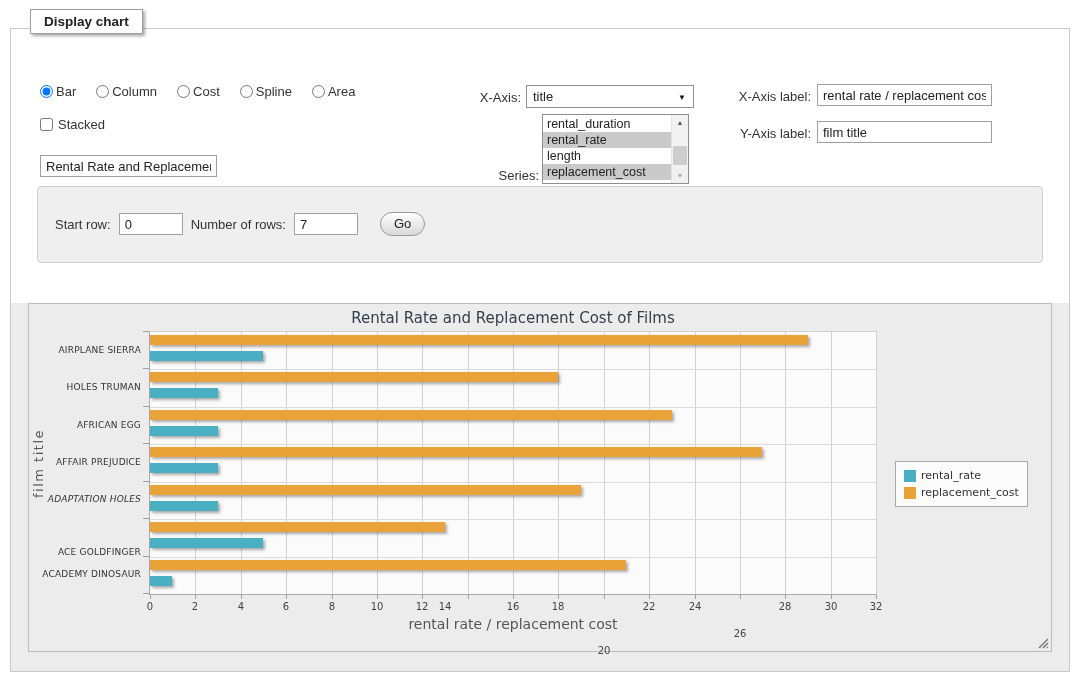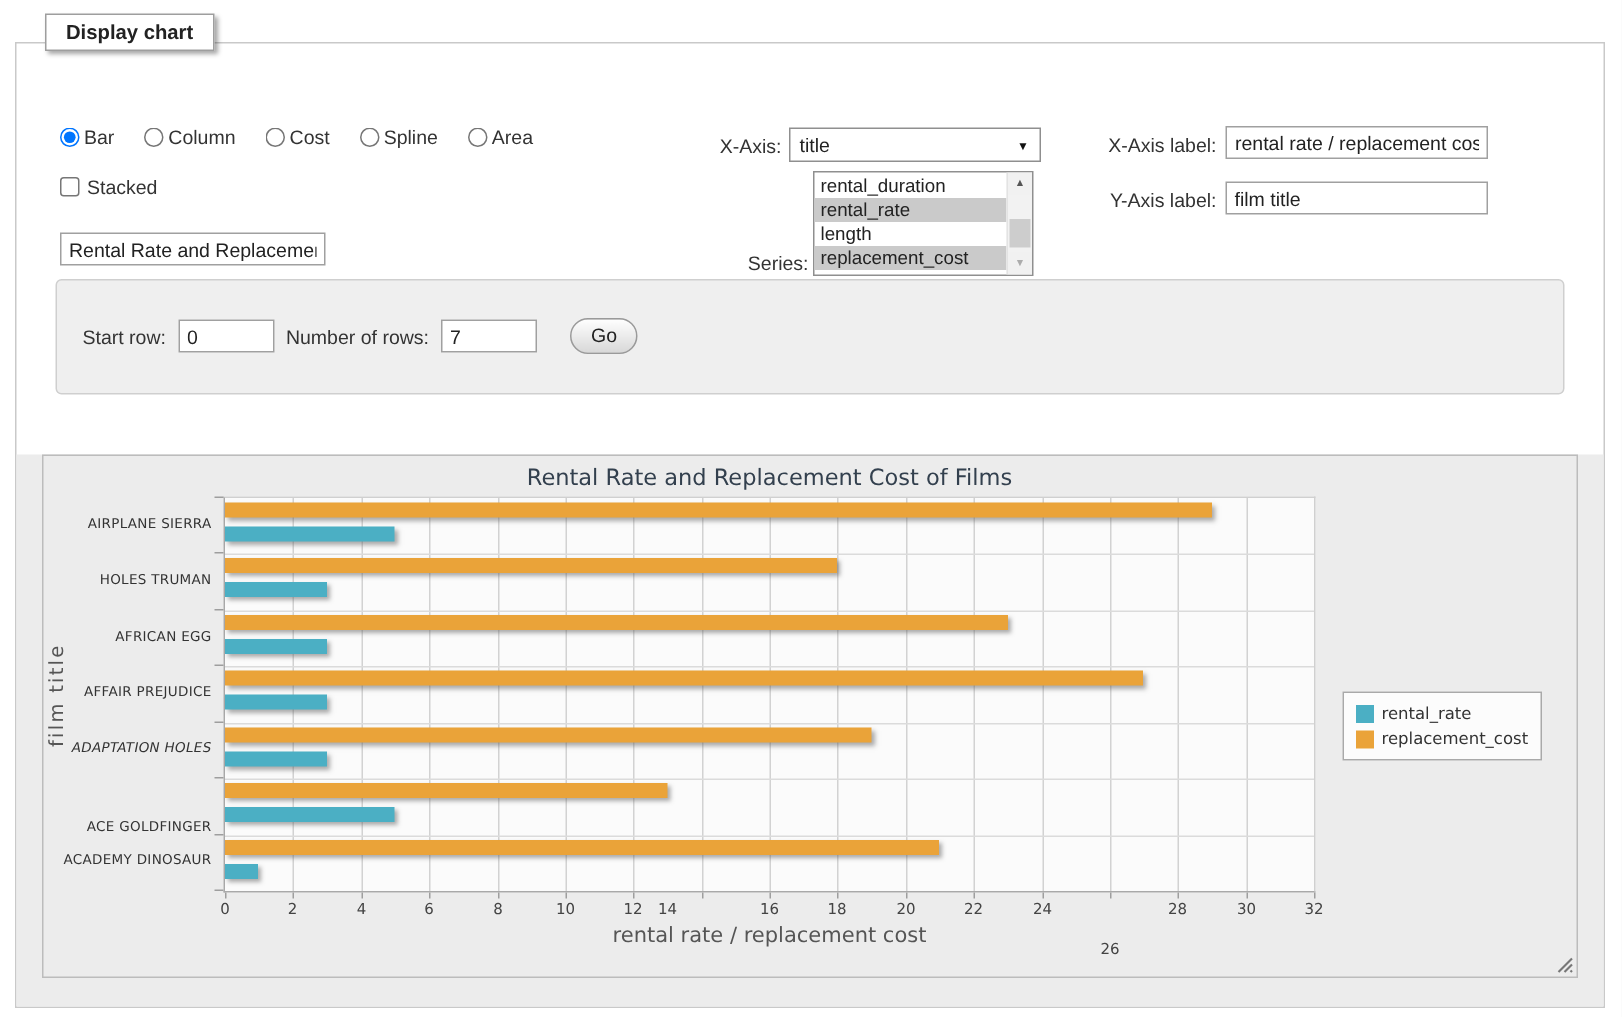--- a/index.html
+++ b/index.html
@@ -208,21 +208,21 @@
         <div class="xtick-label" style="left: 335px;">10</div>
         <div class="tick-v" style="left: 393px;"></div>
         <div class="xtick-label" style="left: 380px;">12</div>
         <div class="tick-v" style="left: 439px;"></div>
         <div class="xtick-label" style="left: 403px;">14</div>
         <div class="tick-v" style="left: 484px;"></div>
         <div class="xtick-label" style="left: 471px;">16</div>
         <div class="tick-v" style="left: 529px;"></div>
         <div class="xtick-label" style="left: 516px;">18</div>
         <div class="tick-v" style="left: 575px;"></div>
-        <div class="xtick-label" style="left: 562px;">20</div>
+        <div class="xtick-label" style="left: 562px; margin-top: 44px;">20</div>
         <div class="tick-v" style="left: 620px;"></div>
         <div class="xtick-label" style="left: 607px;">22</div>
         <div class="tick-v" style="left: 666px;"></div>
         <div class="xtick-label" style="left: 653px;">24</div>
         <div class="tick-v" style="left: 711px;"></div>
         <div class="xtick-label" style="left: 698px; margin-top: 27px;">26</div>
         <div class="tick-v" style="left: 756px;"></div>
         <div class="xtick-label" style="left: 743px;">28</div>
         <div class="tick-v" style="left: 802px;"></div>
         <div class="xtick-label" style="left: 789px;">30</div>

